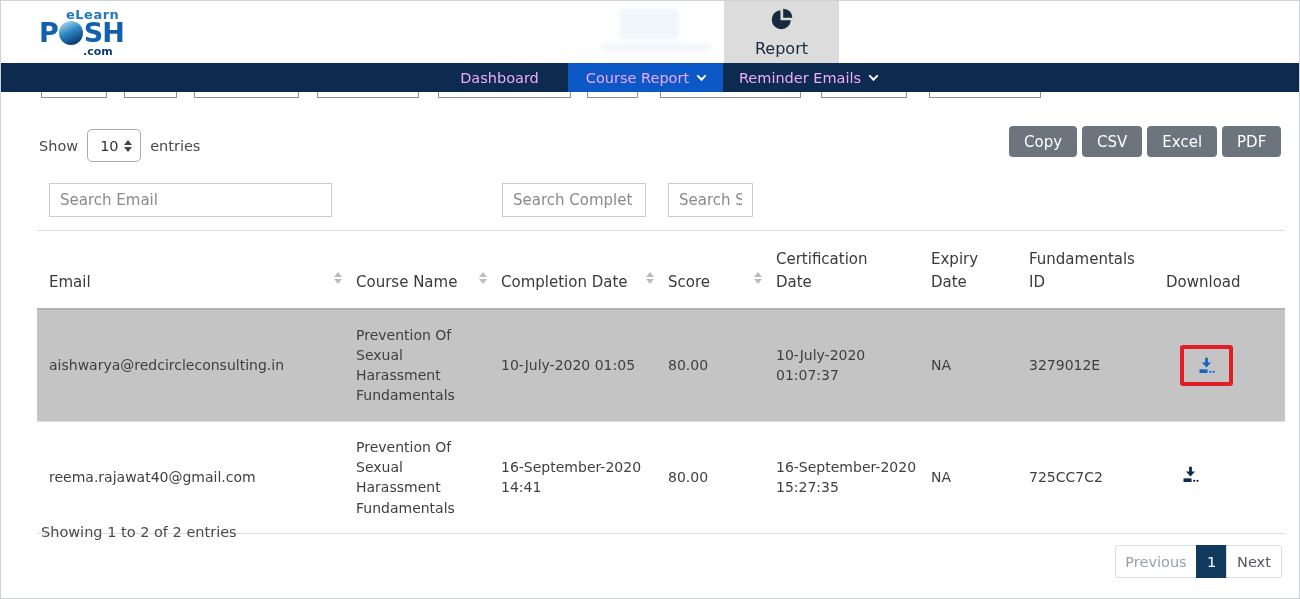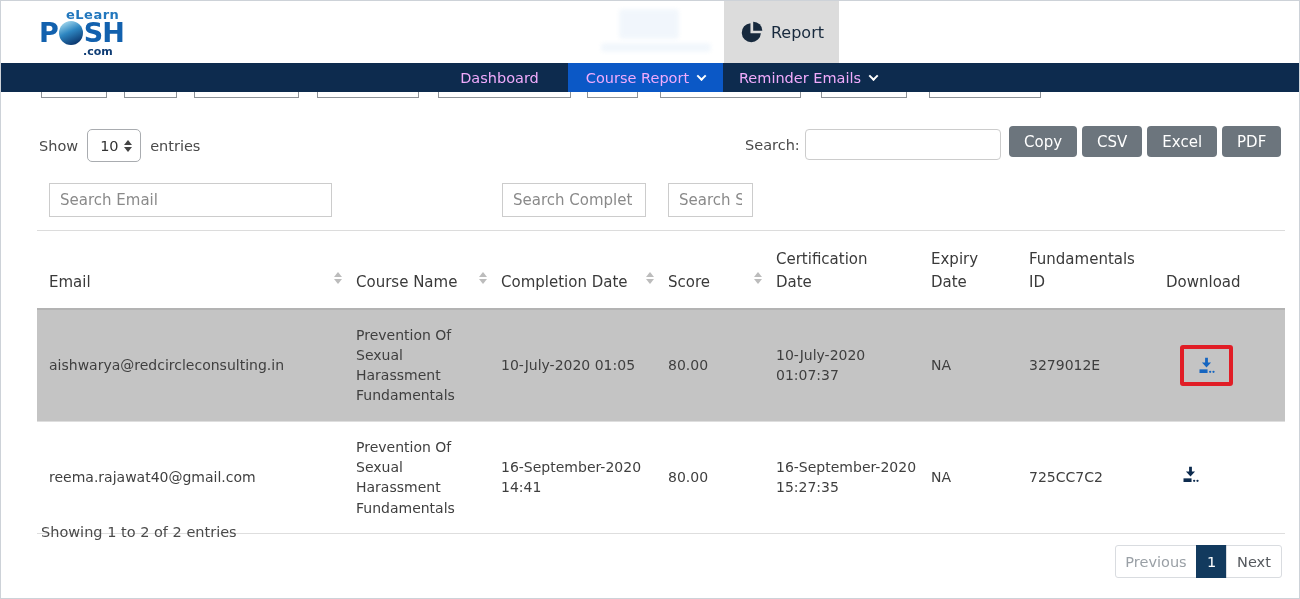--- a/index.html
+++ b/index.html
@@ -15,21 +15,21 @@
   .logo { position:absolute; left:20px; top:6px; width:120px; height:52px;text-align:right; }
   .logo .elearn { position:absolute; left:45px; top:0; font-size:13px; color:#2277bd; font-weight:bold; letter-spacing:.5px; }
   .logo .posh { position:absolute; left:18px; top:10px; font-size:27px; font-weight:800; color:#1261ae; letter-spacing:-1px; display:flex; align-items:center; }
   .logo .o-swoosh { display:inline-block; width:24px; height:24px; border-radius:50%; margin:0 1px;
     background:linear-gradient(155deg,#8ecae6 15%,#2e86c1 45%,#0d3b73 85%); }
   .logo .dotcom { position:absolute; left:62px; top:38px; font-size:11px; font-weight:bold; color:#0d3b73; }
 
   .ghost { position:absolute; opacity:.07; background:#4a90d9; filter:blur(2px); border-radius:4px; }
 
   .report-tab { position:absolute; left:723px; top:0; width:115px; height:62px; background:#dcdcdc;
-    display:flex; flex-direction:row; align-items:center; justify-content:center; gap:7px; cursor:pointer; }
+    display:flex; flex-direction:column; align-items:center; justify-content:center; gap:7px; cursor:pointer; }
   .report-tab .label { font-size:16px; color:#17293d; }
 
   
   .navbar { position:absolute; left:0; top:62px; width:100%; height:29px; background:#0d2b4e; z-index:5;
     display:flex; align-items:stretch; padding-left:430px; }
   .nav-item { color:#f0abfc; font-size:14.5px; display:flex; align-items:center; justify-content:center; cursor:pointer; }
   .nav-item.dashboard { width:137px; }
   .nav-item.course { width:155px; background:#0b58c6; }
   .nav-item.reminder { width:170px; }
   .chev { display:inline-block; width:7px; height:7px; border-right:2px solid #fff; border-bottom:2px solid #fff;
@@ -158,24 +158,20 @@
       <div class="page-select">
         <span>10</span>
         <span class="updown">
             <i class="u"></i>
             <i class="d"></i>
           </span>
       </div>
       <span class="lbl">entries</span>
     </div>
 
-    <div class="search-wrap">
-      <span class="lbl">Search:</span>
-      <input class="search-input" type="text" value="" style="">
-    </div>
 
     <div class="export-group">
       <button class="btn-export">Copy</button>
       <button class="btn-export">CSV</button>
       <button class="btn-export">Excel</button>
       <button class="btn-export">PDF</button>
     </div>
   </div>
 
   <input id="f-email" class="filter-input" type="text" placeholder="Search Email" style="">

